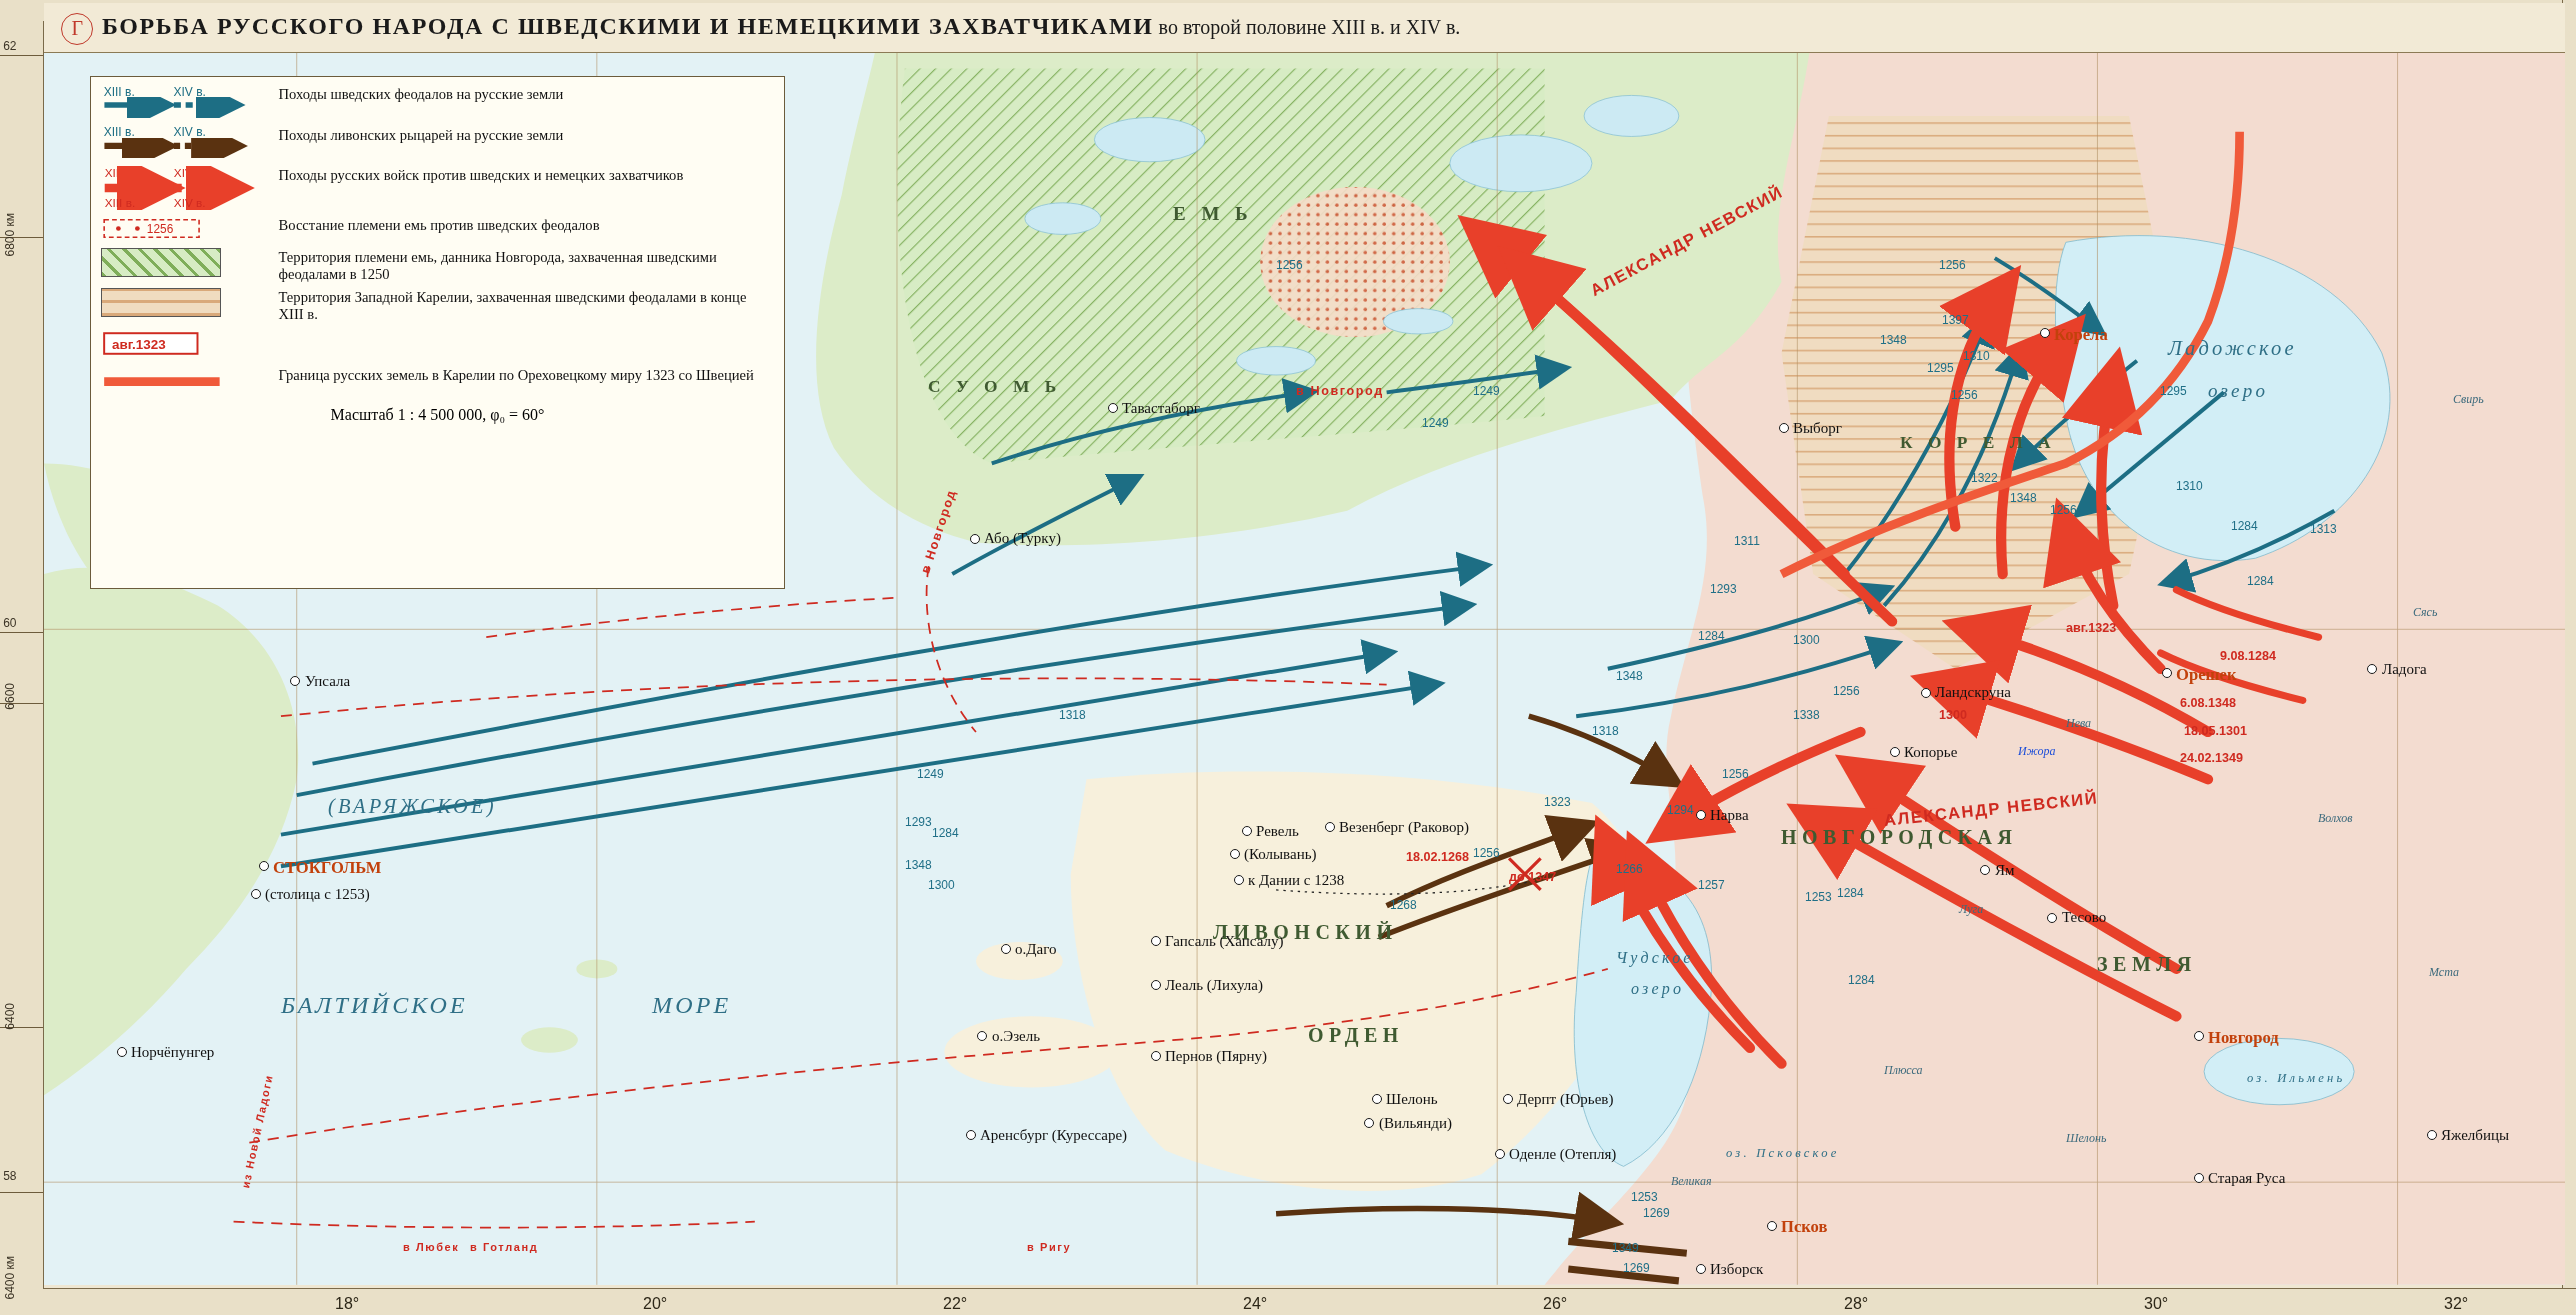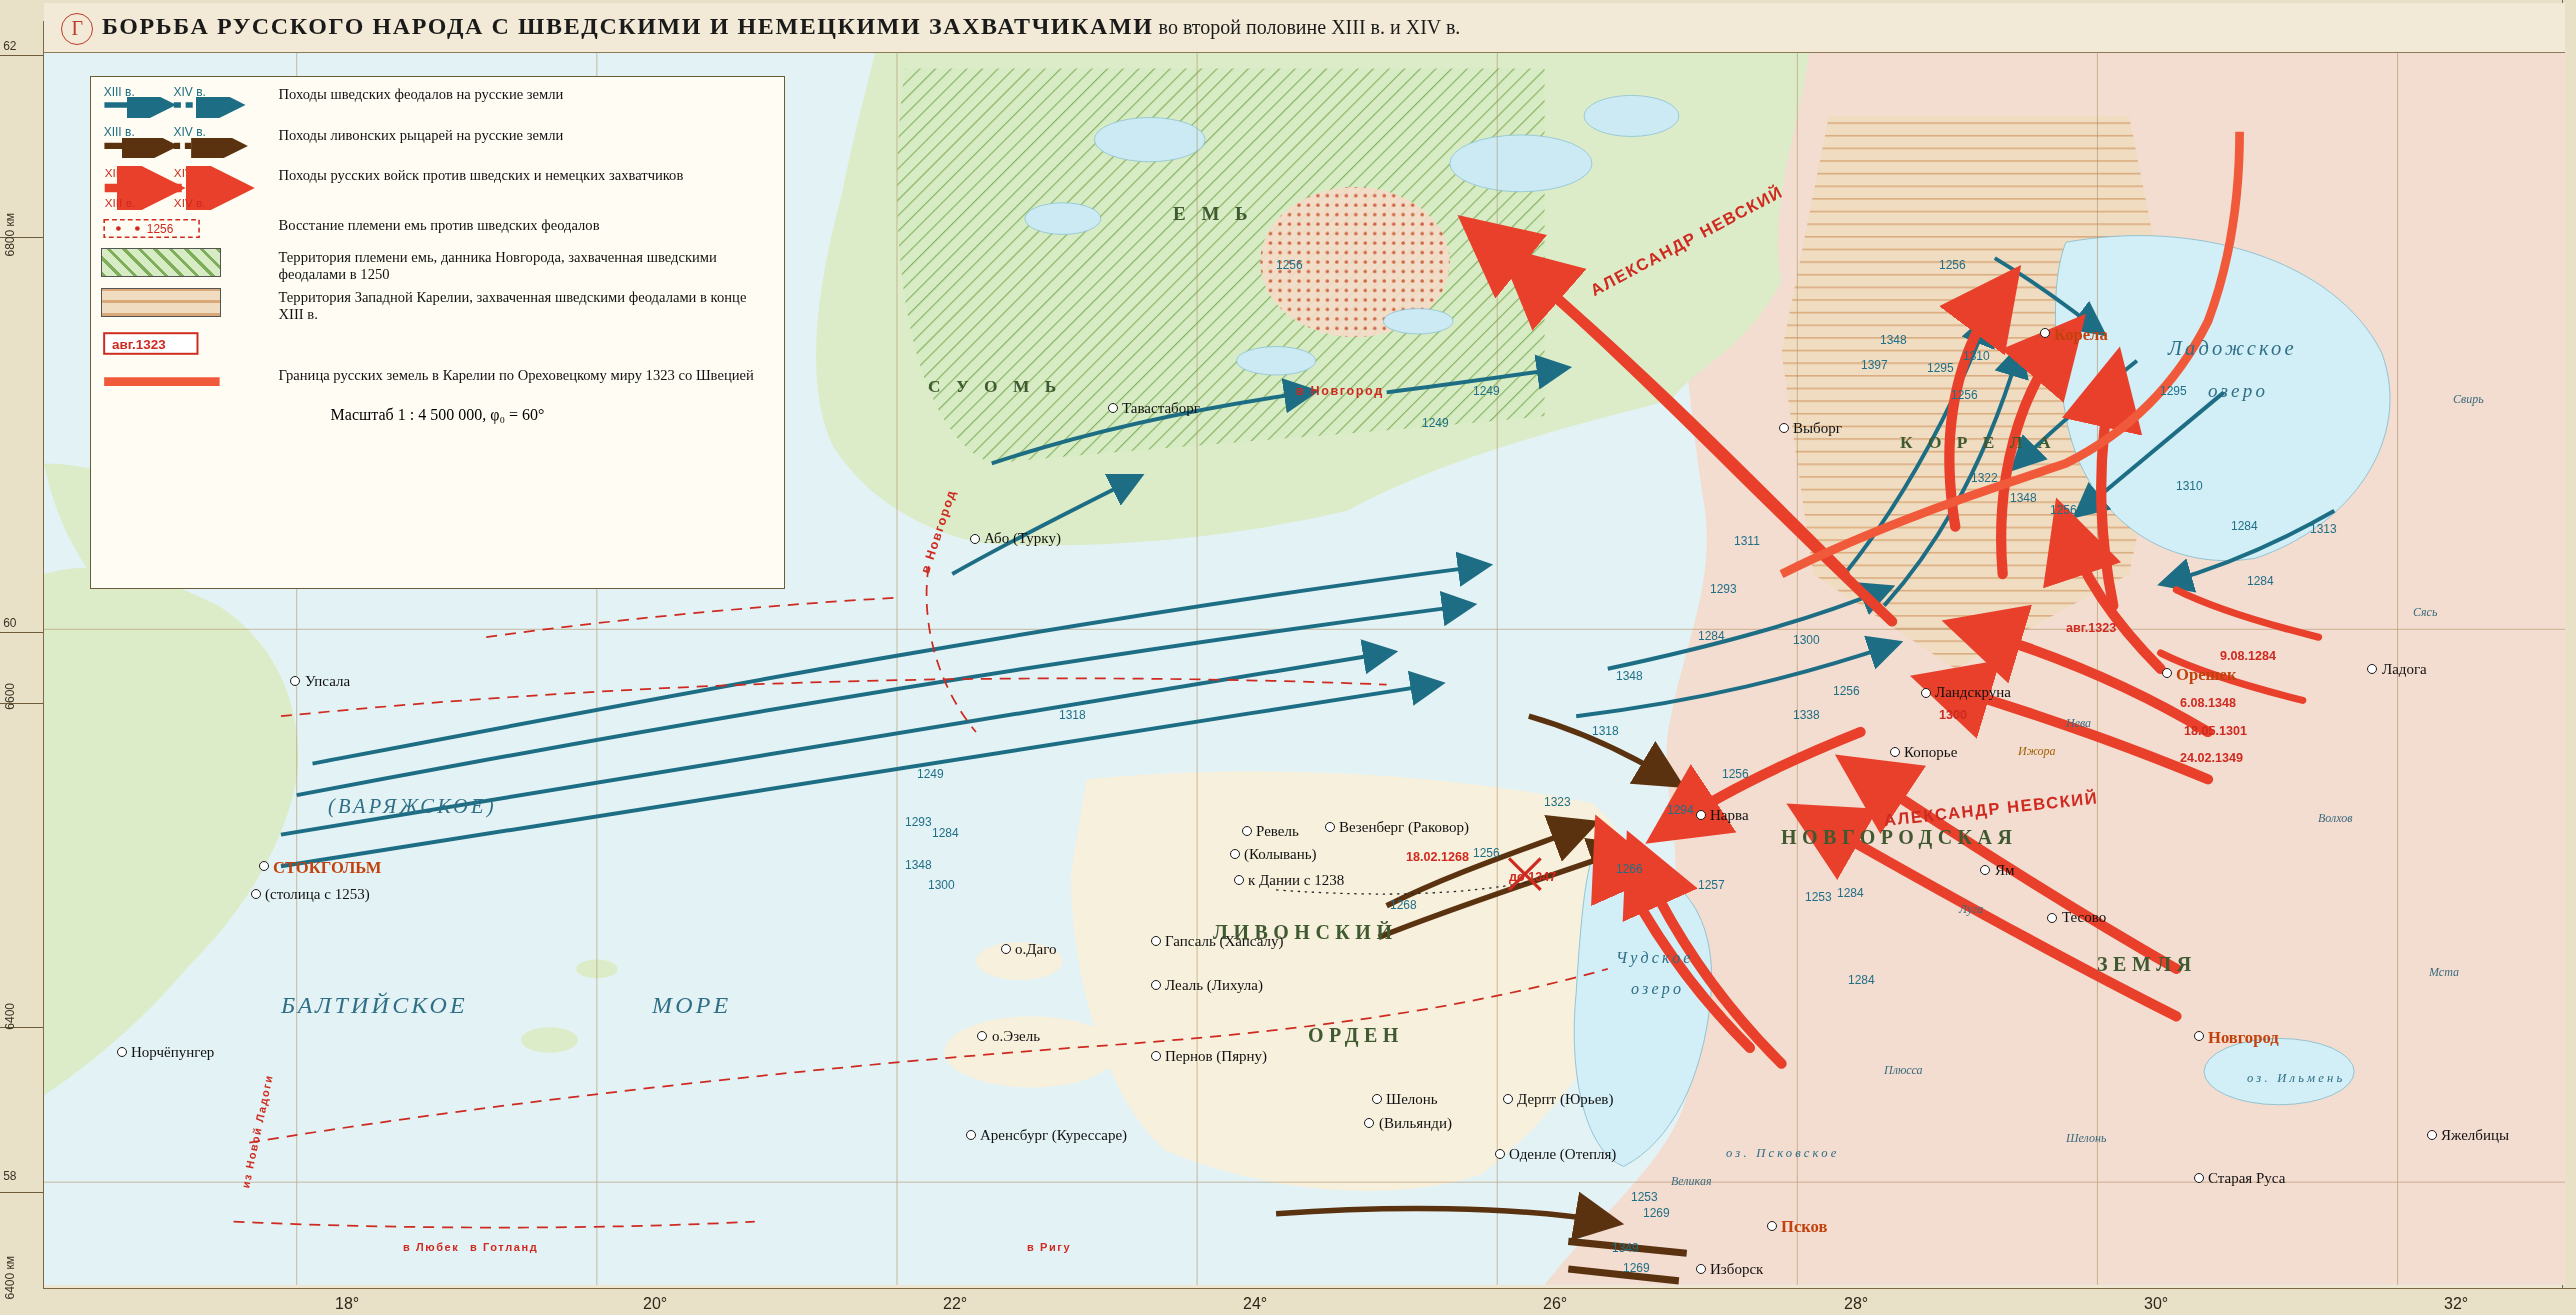--- a/index.html
+++ b/index.html
@@ -317,21 +317,21 @@
         <div class="citydot" style="left: 1320px; top: 1097px;"></div>
         <div class="lab city" style="left: 1473px; top: 1070px;">Дерпт (Юрьев)</div>
         <div class="citydot" style="left: 1459px; top: 1073px;"></div>
         <div class="lab city" style="left: 1465px; top: 1125px;">Оденле (Отепля)</div>
         <div class="citydot" style="left: 1451px; top: 1128px;"></div>
         <div class="lab city" style="left: 971px; top: 920px;">о.Даго</div>
         <div class="citydot" style="left: 957px; top: 923px;"></div>
         <div class="lab city" style="left: 948px; top: 1007px;">о.Эзель</div>
         <div class="citydot" style="left: 933px; top: 1010px;"></div>
         <div class="lab small" style="left: 2022px; top: 695px;;font-size:12px;color:#3d6b7d;">Нева</div>
-        <div class="lab small" style="left: 1974px; top: 723px;;font-size:12px;color:#a16207;">Ижора</div>
+        <div class="lab small" style="left: 1974px; top: 723px;;font-size:12px;color:#1d4ed8;">Ижора</div>
         <div class="lab small" style="left: 1915px; top: 881px;;font-size:12px;color:#3d6b7d;">Луга</div>
         <div class="lab small" style="left: 2274px; top: 790px;;font-size:12px;color:#3d6b7d;">Волхов</div>
         <div class="lab small" style="left: 2409px; top: 371px;;font-size:12px;color:#3d6b7d;">Свирь</div>
         <div class="lab small" style="left: 2369px; top: 584px;;font-size:12px;color:#3d6b7d;">Сясь</div>
         <div class="lab small" style="left: 2385px; top: 944px;;font-size:12px;color:#3d6b7d;">Мста</div>
         <div class="lab small" style="left: 2022px; top: 1110px;;font-size:12px;color:#3d6b7d;">Шелонь</div>
         <div class="lab small" style="left: 1840px; top: 1042px;;font-size:12px;color:#3d6b7d;">Плюсса</div>
         <div class="lab small" style="left: 1627px; top: 1153px;;font-size:12px;color:#3d6b7d;">Великая</div>
         <div class="lab " style="left: 1548px; top: 261px;;font-size:16.6px;color:#cf2a20;font-weight:bold;letter-spacing:1.6px;transform:rotate(-28deg);transform-origin:left center;font-family:&quot;Liberation Sans&quot;,sans-serif;">АЛЕКСАНДР НЕВСКИЙ</div>
         <div class="lab " style="left: 1840px; top: 790px;;font-size:16.6px;color:#cf2a20;font-weight:bold;letter-spacing:1.6px;transform:rotate(-6deg);transform-origin:left center;font-family:&quot;Liberation Sans&quot;,sans-serif;">АЛЕКСАНДР НЕВСКИЙ</div>
@@ -351,21 +351,21 @@
         <div class="lab dateblue" style="left: 1015px; top: 687px;">1318</div>
         <div class="lab dateblue" style="left: 873px; top: 746px;">1249</div>
         <div class="lab dateblue" style="left: 861px; top: 794px;">1293</div>
         <div class="lab dateblue" style="left: 888px; top: 805px;">1284</div>
         <div class="lab dateblue" style="left: 861px; top: 837px;">1348</div>
         <div class="lab dateblue" style="left: 884px; top: 857px;">1300</div>
         <div class="lab dateblue" style="left: 1749px; top: 687px;">1338</div>
         <div class="lab dateblue" style="left: 1678px; top: 746px;">1256</div>
         <div class="lab dateblue" style="left: 1789px; top: 663px;">1256</div>
         <div class="lab dateblue" style="left: 1836px; top: 312px;">1348</div>
-        <div class="lab dateblue" style="left: 1817px; top: 292px; margin-top: 45px;">1397</div>
+        <div class="lab dateblue" style="left: 1898px; top: 292px;">1397</div>
         <div class="lab dateblue" style="left: 1883px; top: 340px;">1295</div>
         <div class="lab dateblue" style="left: 1919px; top: 328px;">1310</div>
         <div class="lab dateblue" style="left: 2116px; top: 363px;">1295</div>
         <div class="lab dateblue" style="left: 2132px; top: 458px;">1310</div>
         <div class="lab dateblue" style="left: 2266px; top: 501px;">1313</div>
         <div class="lab dateblue" style="left: 2187px; top: 498px;">1284</div>
         <div class="lab dateblue" style="left: 2203px; top: 553px;">1284</div>
         <div class="lab dateblue" style="left: 1895px; top: 237px;">1256</div>
         <div class="lab dateblue" style="left: 1907px; top: 367px;">1256</div>
         <div class="lab dateblue" style="left: 1927px; top: 450px;">1322</div>

